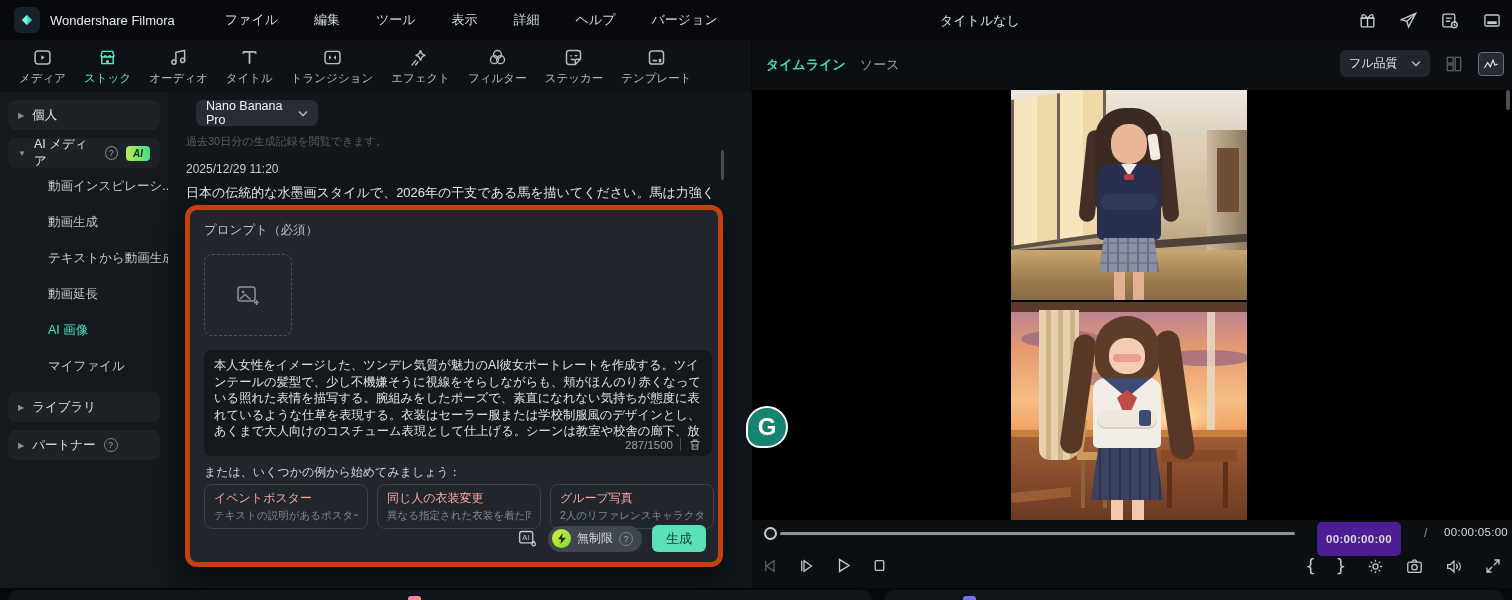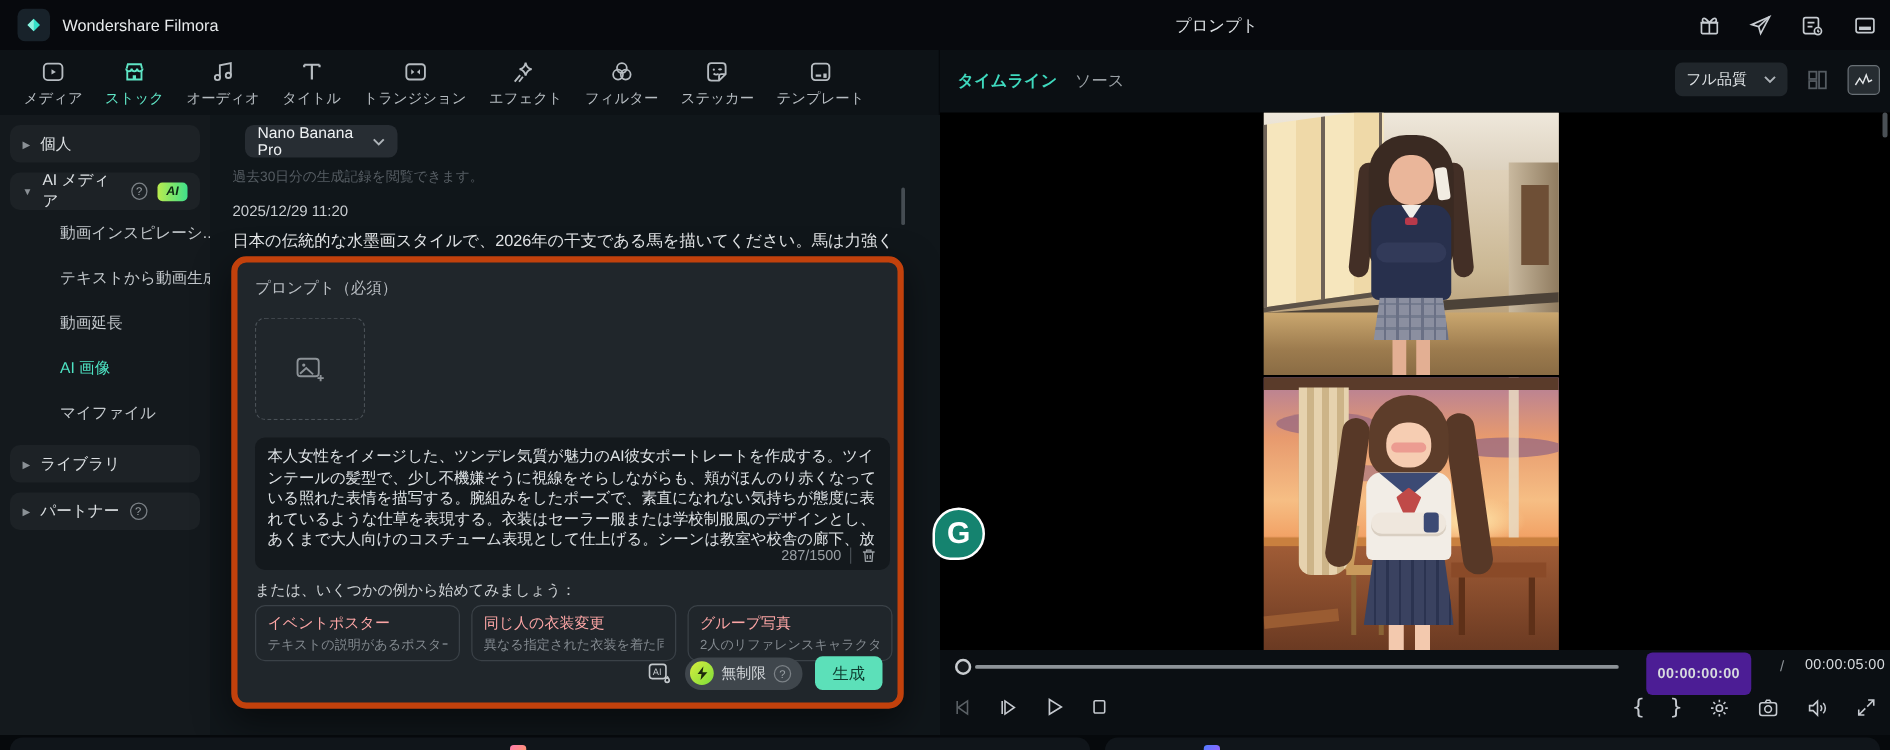--- a/index.html
+++ b/index.html
@@ -158,21 +158,30 @@
 <body>
 
 <div id="titlebar">
   <div class="logo">
     <svg width="16" height="16" viewBox="0 0 16 16">
         <path d="M3 8 8 3l5 5-5 5z" fill="#35e0c8"></path>
         <path d="M3 8 8 3v10z" fill="#8ff0de"></path>
       </svg>
   </div>
   <div class="app-name">Wondershare Filmora</div>
-  <div class="doc-title">プロンプト</div>
+  <div class="menus">
+    <div class="menu-item">ファイル</div>
+    <div class="menu-item">編集</div>
+    <div class="menu-item">ツール</div>
+    <div class="menu-item">表示</div>
+    <div class="menu-item">詳細</div>
+    <div class="menu-item">ヘルプ</div>
+    <div class="menu-item">バージョン</div>
+  </div>
+  <div class="doc-title">タイトルなし</div>
   <div class="tb-icons">
     <span>
         <svg width="19" height="19" viewBox="0 0 24 24" fill="none" stroke="currentColor" stroke-width="1.7">
           <rect x="4" y="9" width="16" height="11" rx="1"></rect>
           <path d="M3 9h18M12 9v11M8 9c-2 0-3-1-3-2.5S6.5 4 8 5s4 4 4 4 2.5-3 4-4 3 0 3 1.5S18 9 16 9"></path>
         </svg>
       </span>
     <span>
         <svg width="19" height="19" viewBox="0 0 24 24" fill="none" stroke="currentColor" stroke-width="1.7">
           <path d="M21 3 3 11l7 2 2 7z"></path>
@@ -275,20 +284,21 @@
     <span class="car">▶</span>
     <span>個人</span>
   </div>
   <div class="sgroup">
     <span class="car">▼</span>
     <span>AI メディア</span>
     <span class="qmark">?</span>
     <span class="badge-ai">AI</span>
   </div>
   <div class="schild">動画インスピレーシ...</div>
+  <div class="schild">動画生成</div>
   <div class="schild">テキストから動画生成</div>
   <div class="schild">動画延長</div>
   <div class="schild active">AI 画像</div>
   <div class="schild">マイファイル</div>
   <div class="sgroup">
     <span class="car">▶</span>
     <span>ライブラリ</span>
   </div>
   <div class="sgroup">
     <span class="car">▶</span>

